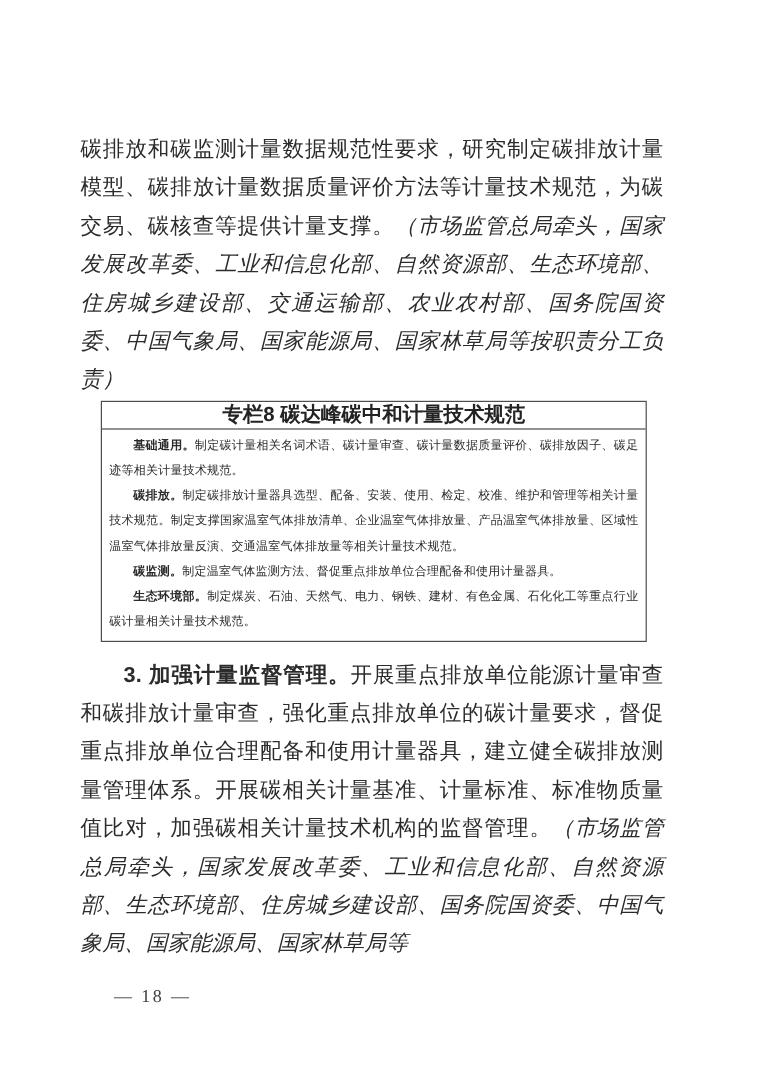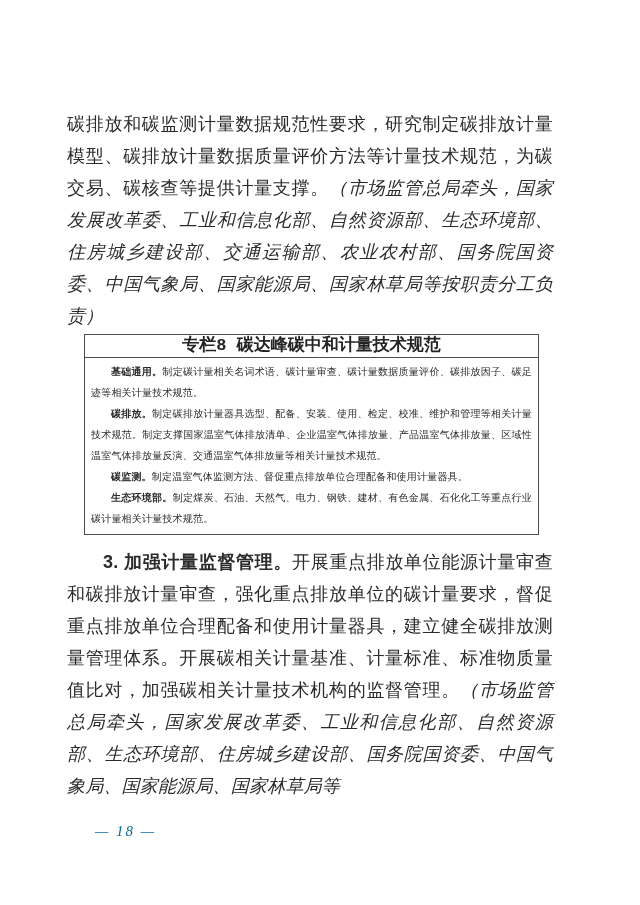--- a/index.html
+++ b/index.html
@@ -39,21 +39,21 @@
     font-family: "Liberation Sans", "DejaVu Sans", sans-serif;
     font-weight: bold;
     font-style: normal;
   }
   .feature-box {
     margin: 2px 14px 0 17px;
     border: 1.5px solid #4d4d4d;
     background: #ffffff;
   }
   .box-title {
-    font-family: Liberation Mono, monospace;
+    font-family: Liberation Sans, sans-serif;
     font-weight: bold;
     font-size: 17px;
     line-height: 19px;
     text-align: center;
     padding: 1px 4px 2px 4px;
     border-bottom: 1.5px solid #4d4d4d;
     color: #232323;
   }
   .box-content {
     padding: 3px 6px 5px 6px;
@@ -68,23 +68,22 @@
   }
   .para-3 {
     margin-top: 11px;
   }
   .page-number {
     position: absolute;
     left: 95px;
     top: 820px;
     font-size: 15px;
     line-height: 22px;
-    color: #0369a1;
+    color: #404040;
     letter-spacing: 2px;
-    font-style: italic;
   }
 </style>
 </head>
 <body>
 
 <div class="page">
   <div class="content">
 
     <p class="body-para">
       <span>碳排放和碳监测计量数据规范性要求，研究制定碳排放计量模型、碳排放计量数据质量评价方法等计量技术规范，为碳交易、碳核查等提供计量支撑。</span><span class="kai">（市场监管总局牵头，国家发展改革委、工业和信息化部、自然资源部、生态环境部、住房城乡建设部、交通运输部、农业农村部、国务院国资委、中国气象局、国家能源局、国家林草局等按职责分工负责）</span>

